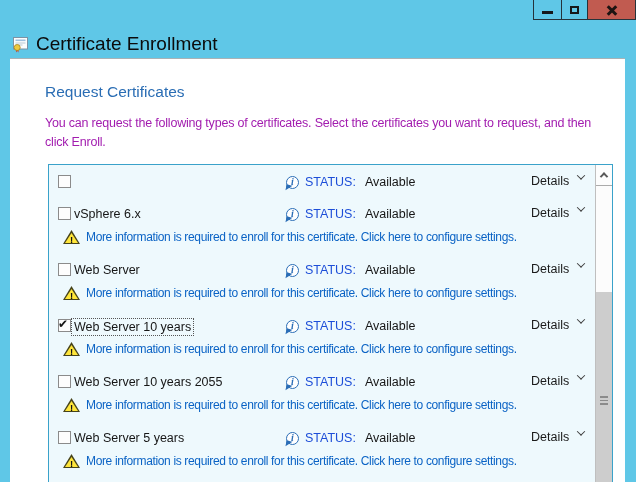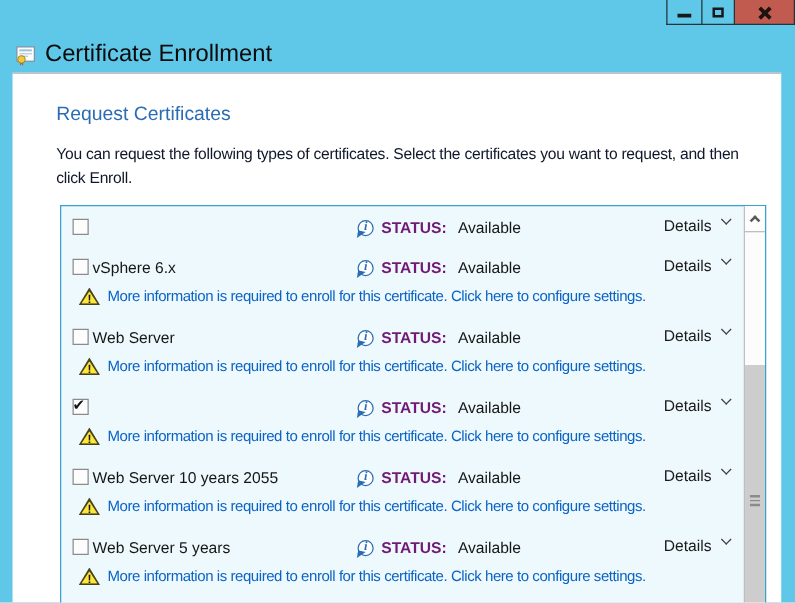--- a/index.html
+++ b/index.html
@@ -28,39 +28,39 @@
   .glyph-x::before{transform:rotate(45deg)}
   .glyph-x::after{transform:rotate(-45deg)}
 
   .app-title-row{position:absolute;left:12px;top:33px;display:flex;align-items:center}
   .cert-app-icon{width:18px;height:17px;display:inline-block}
   .app-title{margin-left:6px;font-size:19px;color:#0b0b0b}
 
   
   .sheet{position:absolute;left:10px;right:11px;top:58px;bottom:0;background:#fff;border-top:1px solid #a9b2b6}
   .heading{font-size:15.5px;font-weight:400;color:var(--heading);position:absolute;left:35px;top:24px}
-  .intro{position:absolute;left:35px;top:55px;width:578px;font-size:12.5px;letter-spacing:-0.2px;line-height:19px;color:#0f172a;white-space:pre-line}
+  .intro{position:absolute;left:35px;top:55px;width:578px;font-size:12.5px;letter-spacing:-0.2px;line-height:19px;color:#a21caf;white-space:pre-line}
 
   
   .list{position:absolute;left:38px;width:565px;top:105px;bottom:-2px;background:var(--list-background);border:1px solid var(--list-border)}
   .list-content{padding-top:9px}
 
   .cert-group{margin-bottom:16px}
   .cert-group.plain{margin-bottom:15px}
   .cert-row{position:relative;height:17px;font-size:12.5px}
   .cert-row .checkbox{position:absolute;left:9px;top:1px;width:13px;height:13px;background:#fdfdfd;border:1px solid #8b8b8b;cursor:default}
   .checkmark{display:none;font-family:"DejaVu Sans",sans-serif;font-size:12px;line-height:11px;color:#141414;margin-left:-1px;margin-top:-1px}
   .checkbox.checked .checkmark{display:block}
   .cert-label{position:absolute;left:25px;top:0;line-height:16px;color:#161616;white-space:nowrap}
   .cert-label.focused{border:1px dotted #555;padding:0 2px;margin-left:-3px}
   .status-cluster{position:absolute;left:237px;top:0;display:flex;align-items:center;height:16px}
   .info-icon{position:relative;width:13px;height:13px;border:1px solid #2a6db6;border-radius:50%;background:#fff;display:flex;align-items:center;justify-content:center;flex:none}
   .info-icon::after{content:"";position:absolute;left:-1px;bottom:-3px;border:3px solid transparent;border-top-color:#2a6db6;border-left-color:#2a6db6;transform:rotate(12deg)}
   .info-i{font-family:"Liberation Serif",serif;font-style:italic;font-weight:bold;font-size:10px;color:#2a6db6;line-height:1}
-  .status-label{font-weight:bold;margin-left:6px;color:#701a75}
+  .status-label{font-weight:normal;margin-left:6px;color:#1d4ed8}
   .status-value{margin-left:9px;color:#161616}
   .details{position:absolute;left:482px;top:0;display:flex;align-items:flex-start;height:16px;cursor:default;color:#1a1a1a}
   .chev{display:inline-block;width:6px;height:6px;border-right:1.6px solid #3c3c3c;border-bottom:1.6px solid #3c3c3c}
   .chev.down{transform:rotate(45deg) translate(-1px,-1px);margin-left:9px}
 
   .warn-row{position:relative;height:17px;margin-top:6px}
   .warn-icon{position:absolute;left:14px;top:1px;width:17px;height:14px}
   .warn-icon .tri{position:absolute;inset:0;clip-path:polygon(50% 0,100% 100%,0 100%);background:#46431a}
   .warn-icon .tri-inner{position:absolute;left:2px;right:2px;top:3px;bottom:1px;clip-path:polygon(50% 0,100% 100%,0 100%);background:#ffe63b}
   .warn-icon .excl{position:absolute;left:0;right:0;bottom:0;text-align:center;font-size:9.5px;font-weight:bold;color:#151515;line-height:1}
@@ -180,20 +180,21 @@
       </span>
       <a class="warn-link">More information is required to enroll for this certificate. Click here to configure settings.</a>
     </div>
   </div>
 
   <div class="cert-group">
     <div class="cert-row">
       <span class="checkbox checked">
               <span class="checkmark">✔</span>
             </span>
+      <span class="cert-label focused">Web Server 10 years</span>
       <span class="status-cluster">
         <span class="info-icon">
                 <span class="info-i">i</span>
               </span>
         <span class="status-label">STATUS:</span>
         <span class="status-value">Available</span>
       </span>
       <span class="details">
         <span class="details-label">Details</span>
         <span class="chev down"></span>

